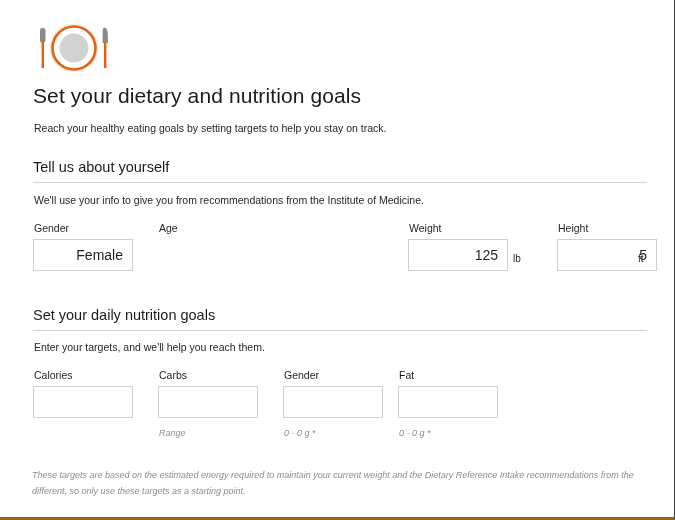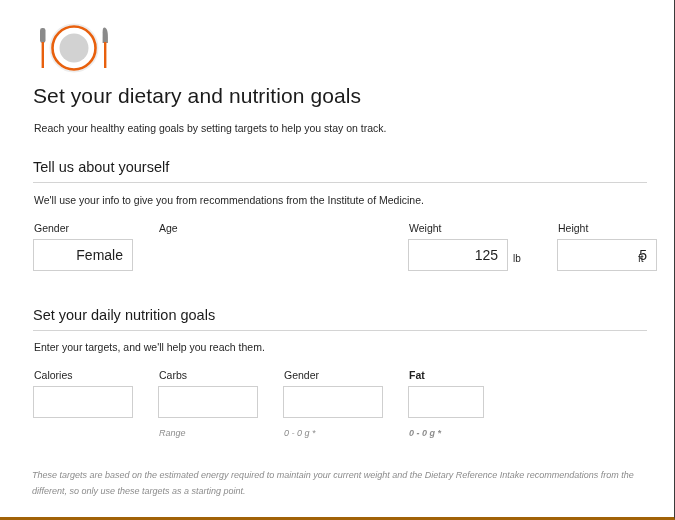--- a/index.html
+++ b/index.html
@@ -133,21 +133,21 @@
   #f-activity { left: 283px; top: 222px; width: 100px; }
   #f-weight   { left: 408px; top: 222px; width: 100px; }
   #f-height   { left: 557px; top: 222px; width: 100px; }
   #u-weight   { left: 513px; top: 243px; }
   #u-height   { left: 638px; top: 243px; }
 
   
   #f-calories { left: 33px;  top: 369px; width: 100px; }
   #f-carbs    { left: 158px; top: 369px; width: 100px; }
   #f-protein  { left: 283px; top: 369px; width: 100px; }
-  #f-fat      { left: 408px; top: 369px; width: 76px; font-weight: bold; }
+  #f-fat      { left: 398px; top: 369px; width: 100px; }
 
   
   .footnote {
     position: absolute;
     left: 32px;
     top: 468px;
     width: 608px;
     font-size: 9px;
     font-style: italic;
     color: #8c8c8c;

